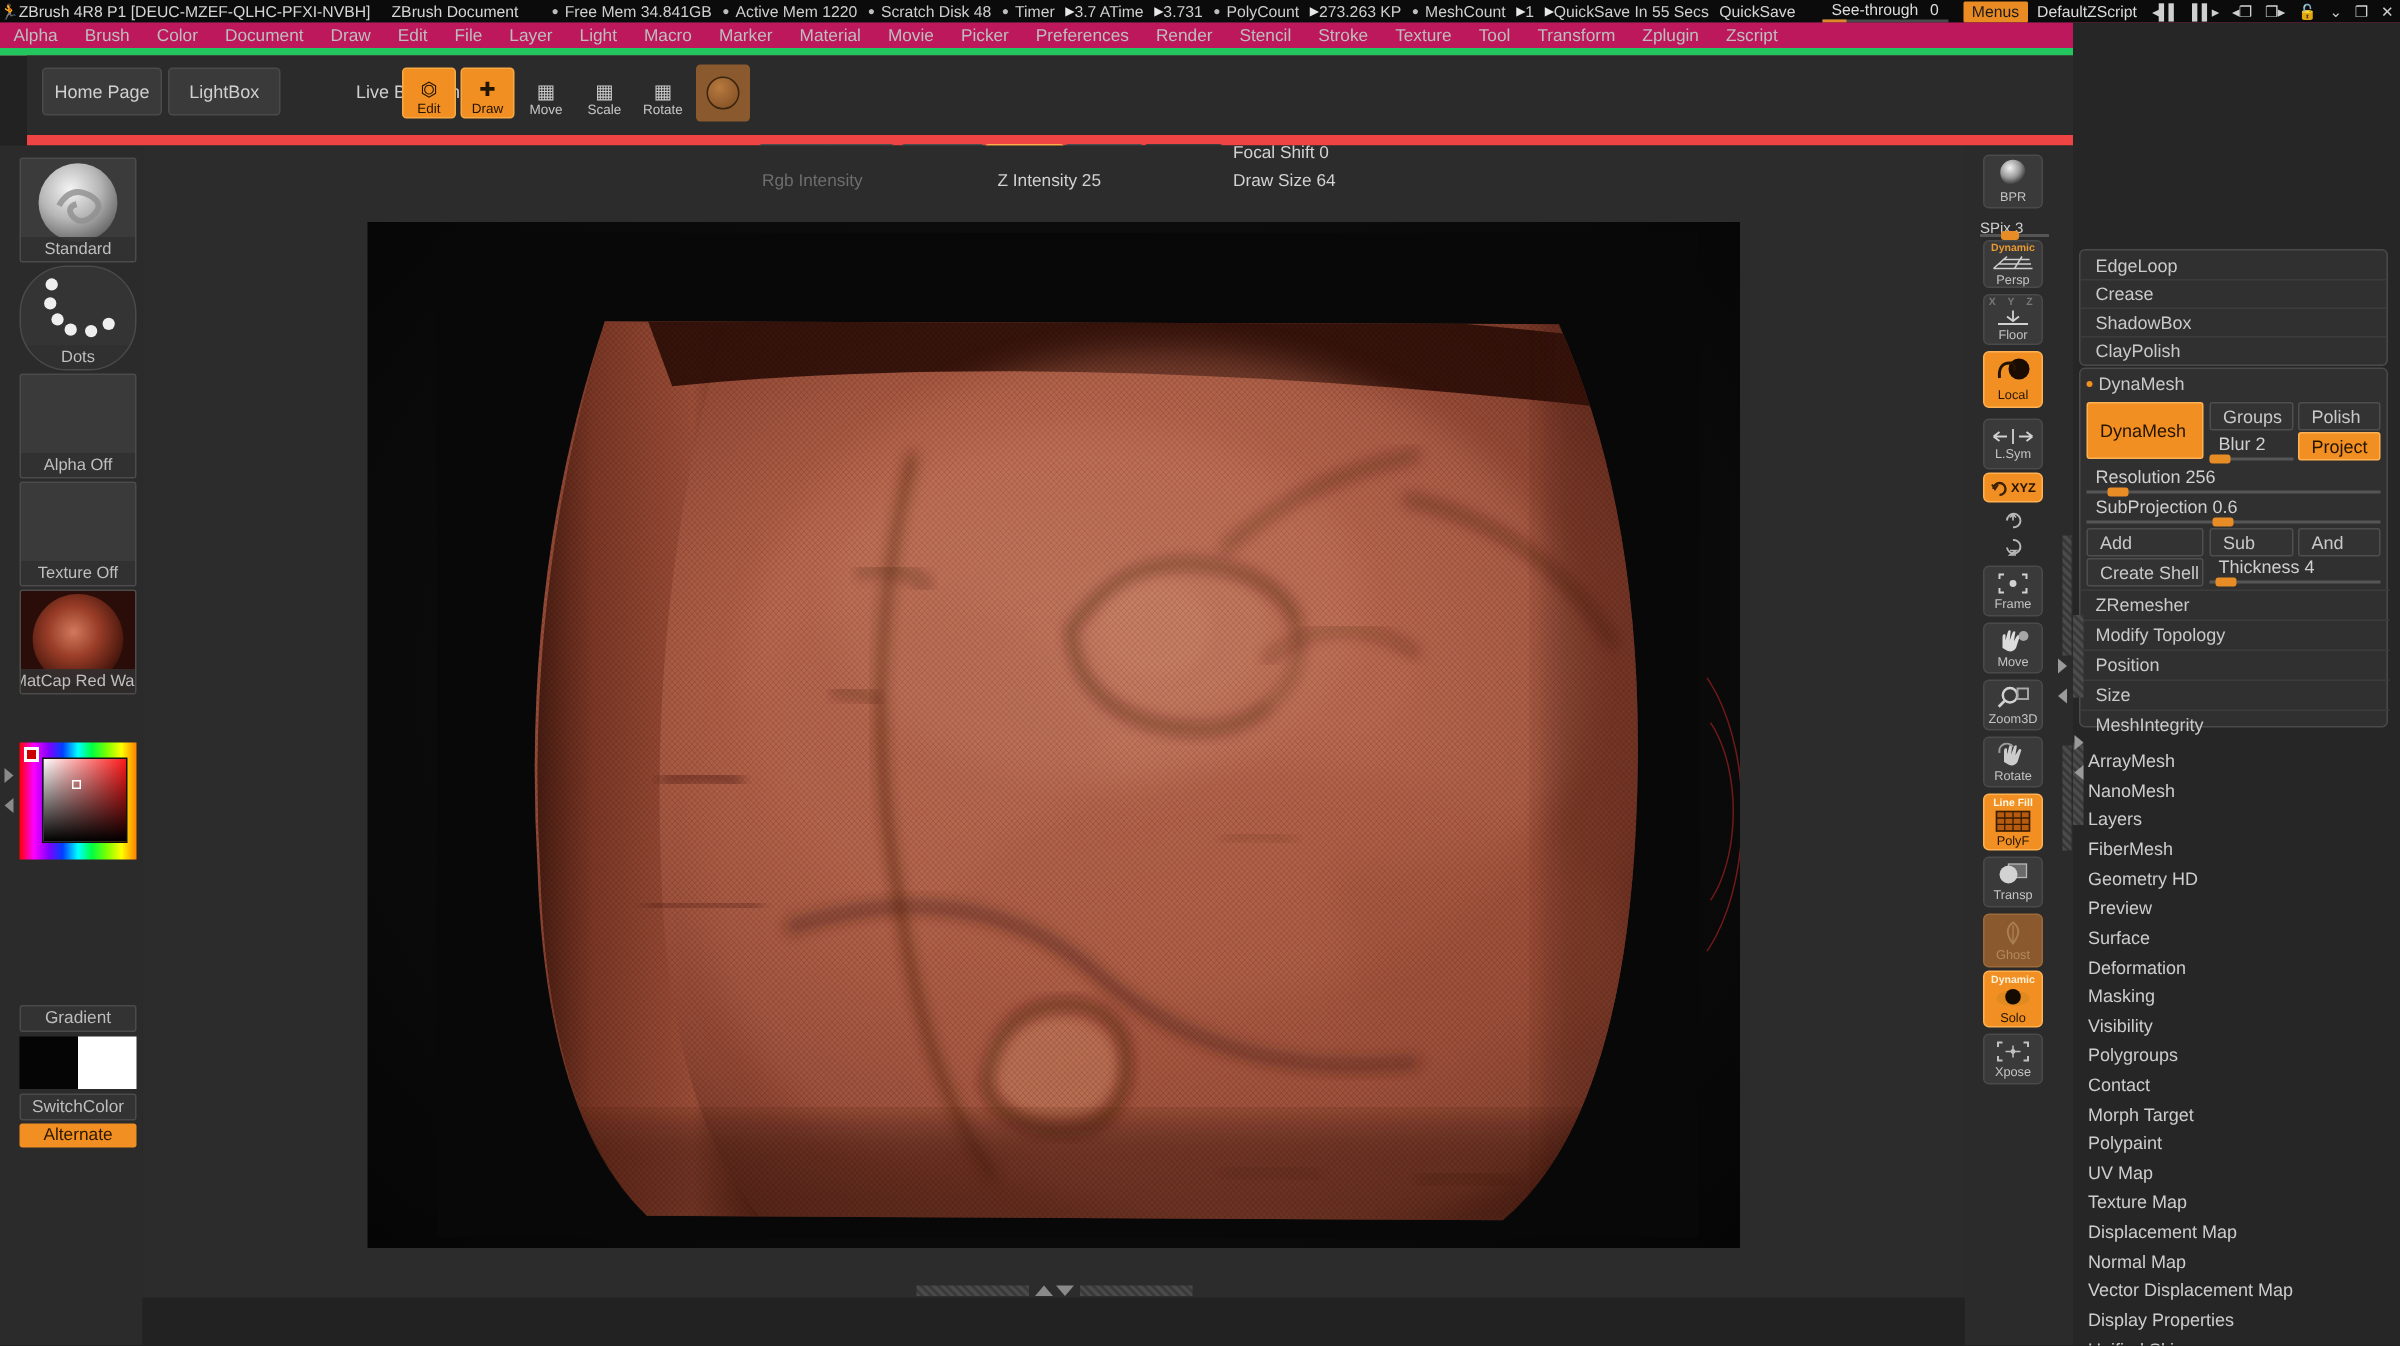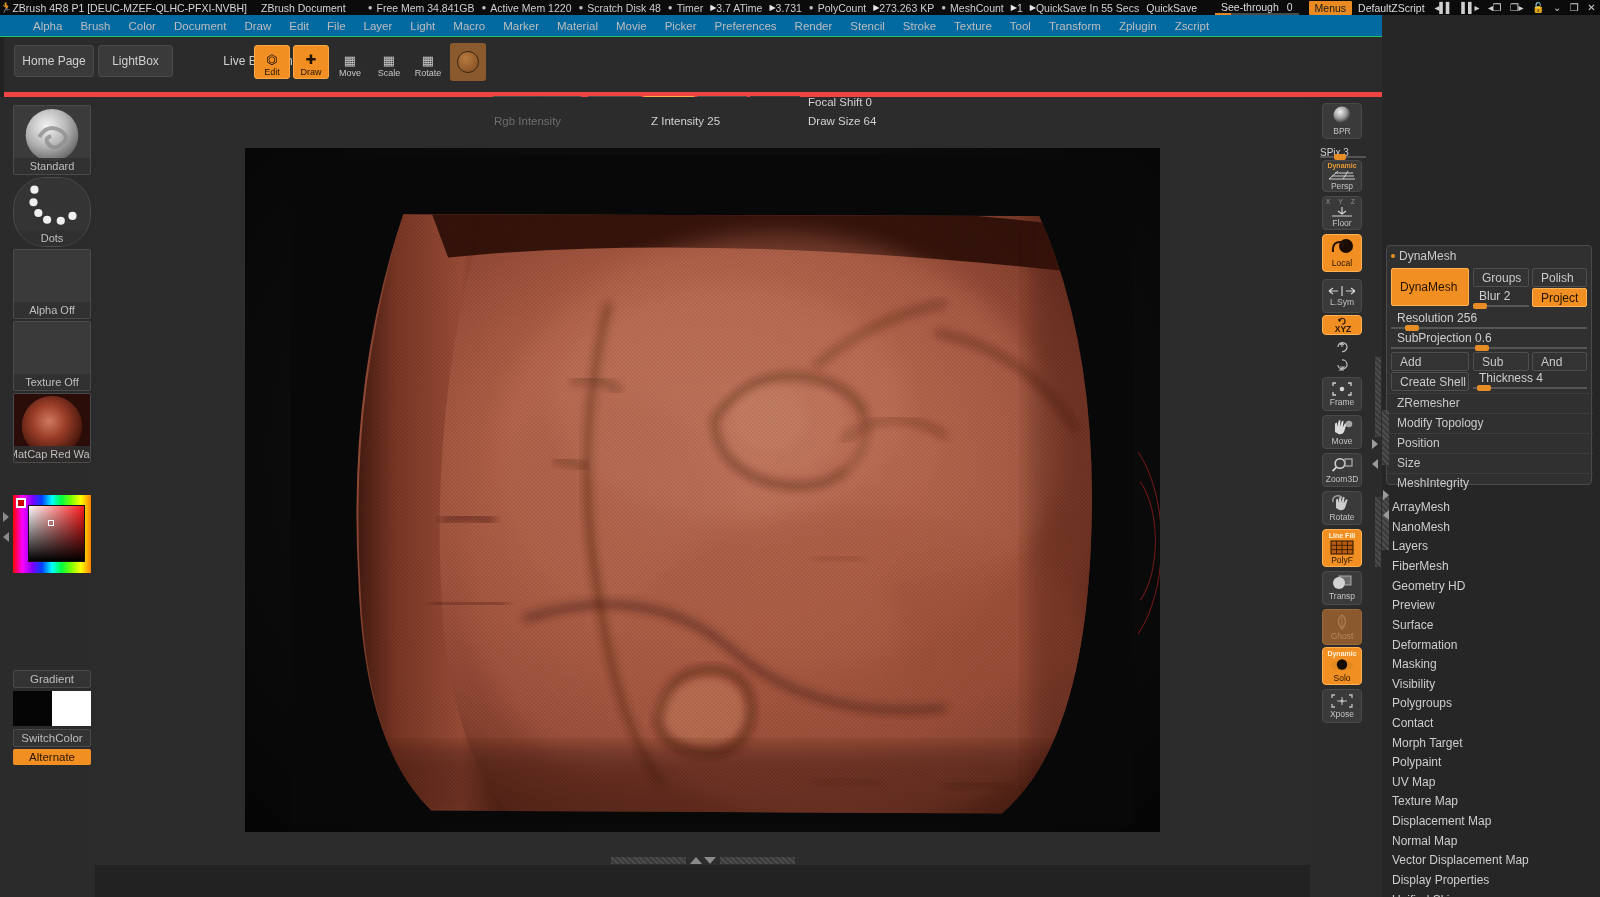--- a/index.html
+++ b/index.html
@@ -40,32 +40,32 @@
     background: #e98b22; color: #1a1a1a; padding: 1px 6px; margin-right: 6px;
     font-size: 10.5px; border-radius: 1px;
   }
   .tb-dzs { margin-right: 10px; color: #dcdcdc; }
   .tb-icn { margin-right: 9px; color: #cfcfcf; font-size: 10px; letter-spacing: -0.5px; }
   .tb-icn:last-child { margin-right: 8px; }
 
   
   .menubar {
     position: absolute; top: 15px; left: 0; width: 1600px; height: 22px;
-    background: #0369a1;
-    display: flex; align-items: center; padding-left: 24px;
-    border-bottom: 1px solid #22c55e;
+    background: #be185d;
+    display: flex; align-items: center; padding-left: 0;
+    border-bottom: 5px solid #22c55e;
   }
   .menu-item {
     font-size: 11.5px; color: #bdbdbd; padding: 3px 9px; cursor: default;
   }
 
   
   .shelf {
-    position: absolute; top: 37px; left: 4px; width: 1416px; height: 60px;
-    background: #2b2b2b; border-bottom: 5px solid #ef4444;
+    position: absolute; top: 37px; left: 18px; width: 1416px; height: 60px;
+    background: #2b2b2b; border-bottom: 7px solid #ef4444;
   }
   .shelf-btn {
     position: absolute; top: 8px; height: 32px;
     background: #3a3a3a; border: 1px solid #4a4a4a; border-radius: 3px;
     display: flex; align-items: center; justify-content: center;
     font-size: 12px; color: #d0d0d0; cursor: default;
   }
   .icon-btn {
     position: absolute; top: 8px; width: 36px; height: 34px;
     border-radius: 3px; display: flex; flex-direction: column;
@@ -632,21 +632,21 @@
       <span class="rb-lbl">Local</span>
     </div>
 
     <div class="rb-btn" style="top:182px; height:34px;">
       <svg width="30" height="12" viewBox="0 0 30 12">
         <path d="M15 1 L15 11 M2 6 L11 6 M19 6 L28 6 M2 6 L6 3 M2 6 L6 9 M28 6 L24 3 M28 6 L24 9" stroke="#d2d2d2" stroke-width="1.2" fill="none"></path>
       </svg>
       <span class="rb-lbl">L.Sym</span>
     </div>
 
-    <div class="rb-btn on" style="top:218px; height:20px; flex-direction:column;">
+    <div class="rb-btn on" style="top:218px; height:20px; flex-direction:row;">
       <svg width="12" height="12" viewBox="0 0 12 12">
         <path d="M2 7 A4 4 0 1 1 6 11" stroke="#3a2000" stroke-width="1.6" fill="none"></path>
         <path d="M1 4 L3 7 L5 4" stroke="#3a2000" stroke-width="1.4" fill="none"></path>
       </svg>
       <span class="rb-lbl" style="margin:0 0 0 2px;font-weight:bold;">XYZ</span>
     </div>
 
     <div class="rb-btn plain" style="top:240px; height:18px;">
       <svg width="14" height="14" viewBox="0 0 14 14">
         <path d="M3 8 A4.5 4.5 0 1 1 7 12.5" stroke="#b8b8b8" stroke-width="1.3" fill="none"></path>
@@ -741,20 +741,26 @@
     <div class="rb-scroll" style="top:400px; height:70px;"></div>
     <div class="rb-handle">
       <div class="tri-r" style="position:absolute;top:12px;"></div>
       <div class="tri-l" style="position:absolute;top:32px;"></div>
     </div>
   </div>
 
   <div class="palette">
 
 
+    <div class="pal-group" style="top:151px; height:78px;">
+      <div class="pal-row">EdgeLoop</div>
+      <div class="pal-row sep">Crease</div>
+      <div class="pal-row sep">ShadowBox</div>
+      <div class="pal-row sep">ClayPolish</div>
+    </div>
 
     <div class="pal-group" style="top:230px; height:240px;">
       <div class="pal-row" style="padding-left:12px;">
         <span class="bullet"></span>
         <span>DynaMesh</span>
       </div>
 
       <div class="pal-btn active" style="left:4px; top:22px; width:78px; height:38px; align-items:center;">DynaMesh</div>
       <div class="pal-btn" style="left:86px; top:22px; width:56px;">Groups</div>
       <div class="pal-btn" style="left:145px; top:22px; width:55px;">Polish</div>

